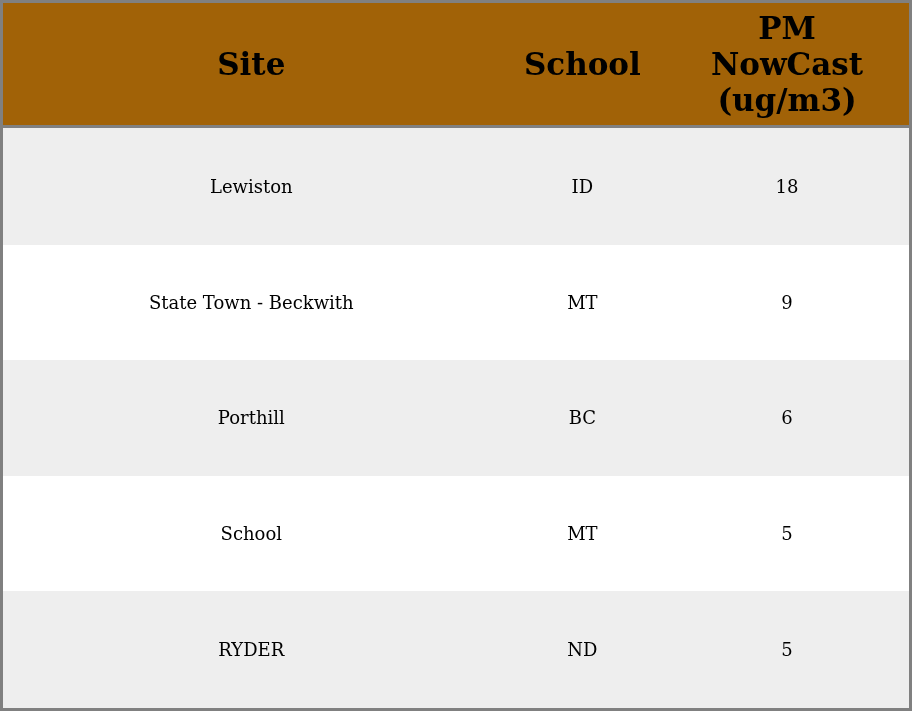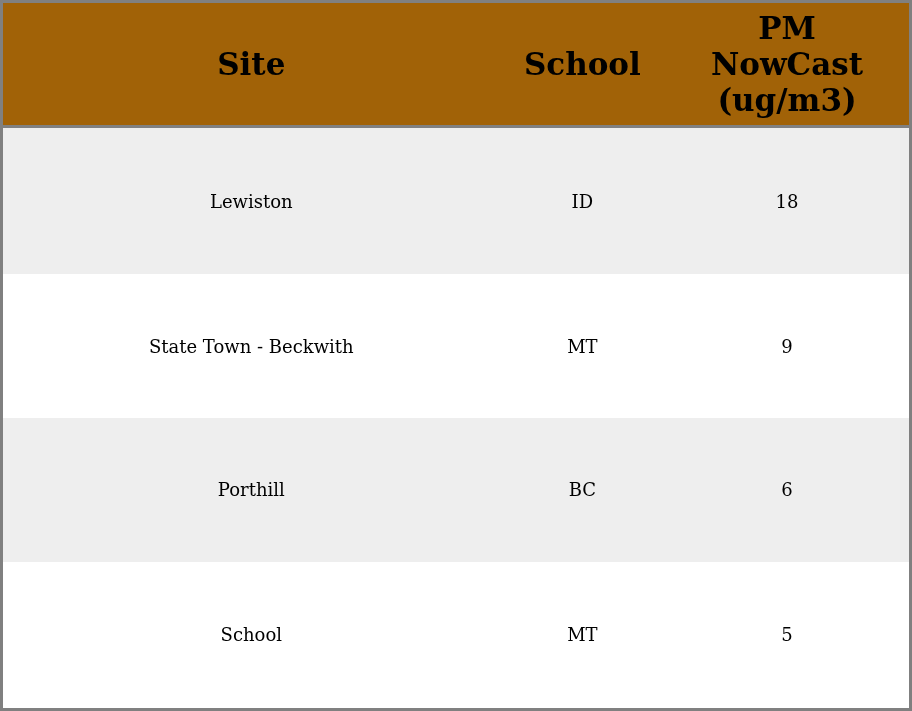--- a/index.html
+++ b/index.html
@@ -87,15 +87,20 @@
         <tr>
           <td>Porthill</td>
           <td>BC</td>
           <td>6</td>
         </tr>
         <tr>
           <td>School</td>
           <td>MT</td>
           <td>5</td>
         </tr>
+        <tr>
+          <td>RYDER</td>
+          <td>ND</td>
+          <td>5</td>
+        </tr>
       </tbody>
   </table>
 </div>
 
 </body></html>

